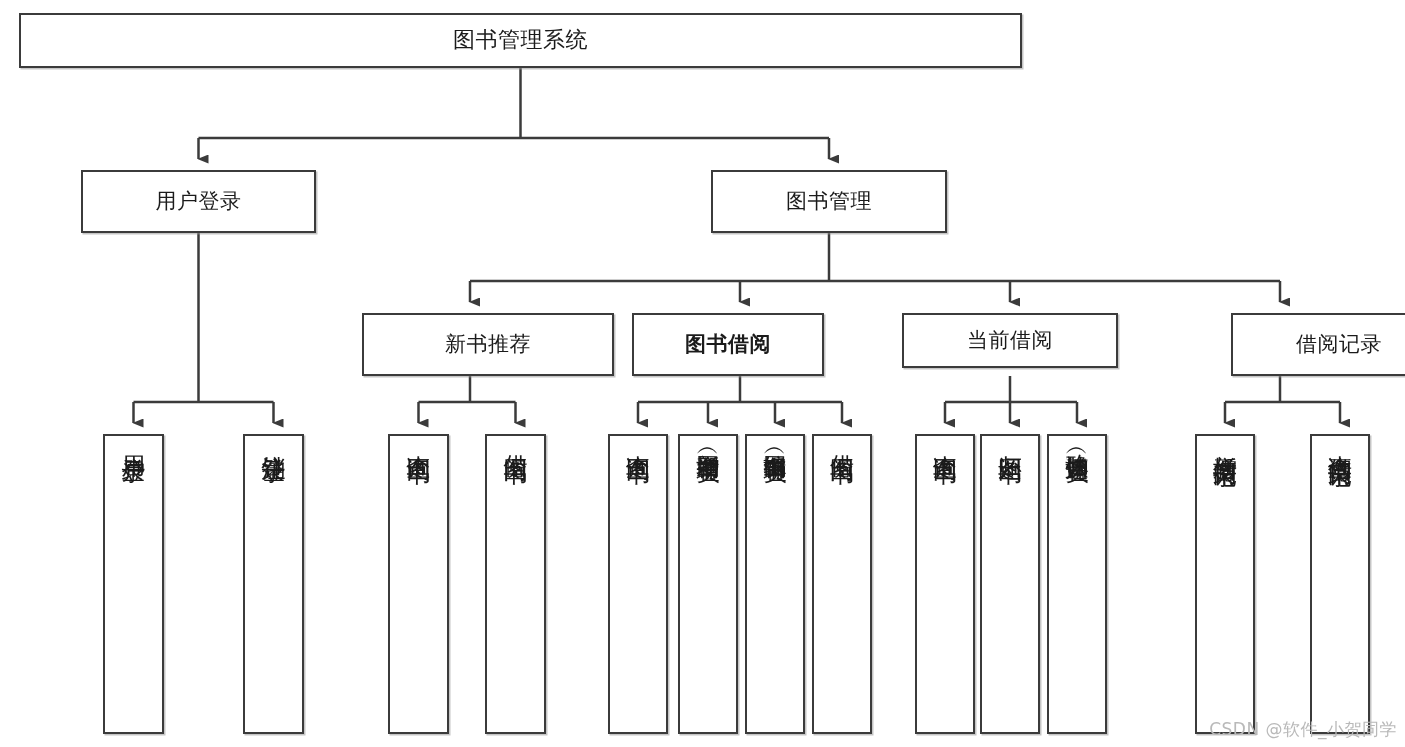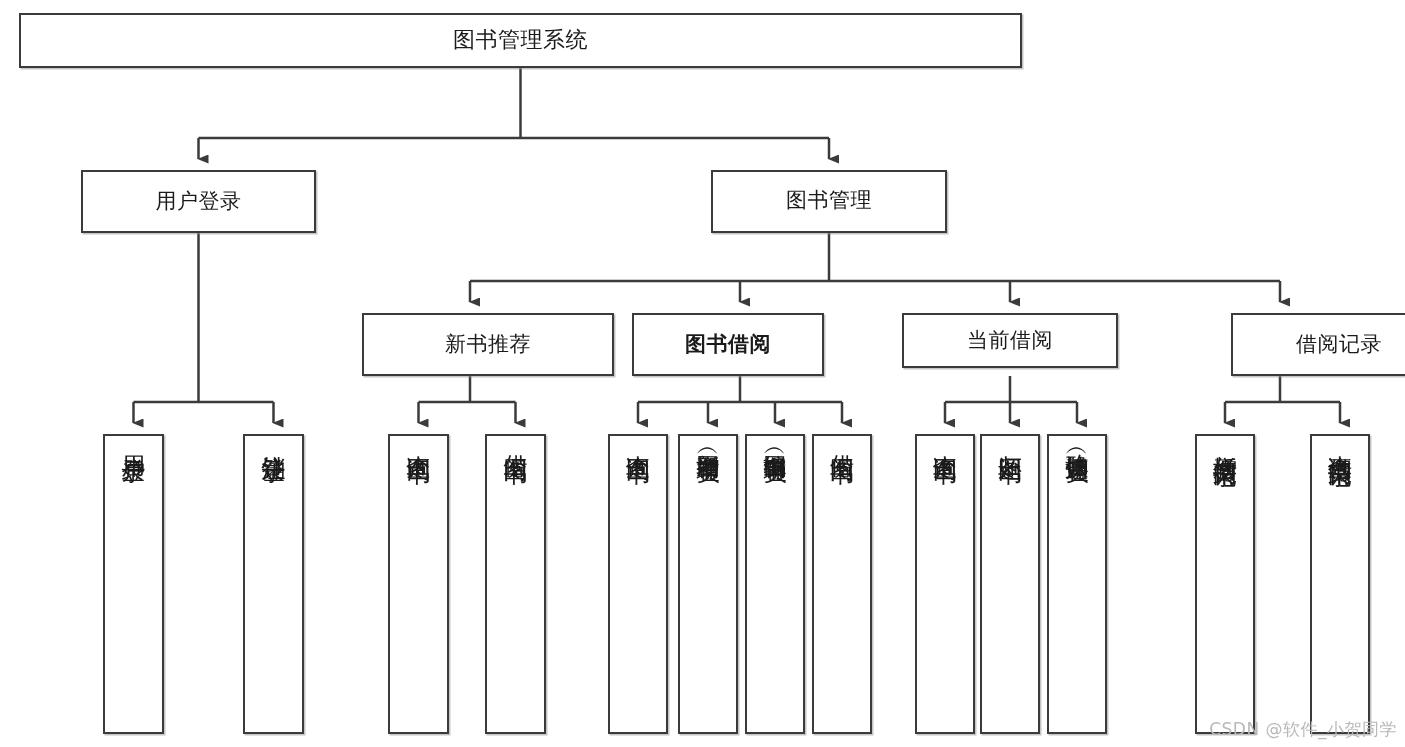--- a/index.html
+++ b/index.html
@@ -127,21 +127,21 @@
         <path d="M 1340 402 L 1340 423" marker-end="url(#arrowhead)"></path>
       </g>
   </svg>
   <div id="nodes-layer">
       <div class="node horiz root" style="left: 19px; top: 13px; width: 1003px; height: 55px;">
         <span class="lbl">图书管理系统</span>
       </div>
       <div class="node horiz" style="left: 81px; top: 170px; width: 235px; height: 63px;">
         <span class="lbl">用户登录</span>
       </div>
-      <div class="node horiz" style="left: 711px; top: 170px; width: 236px; height: 63px; font-family: Liberation Mono, monospace;">
+      <div class="node horiz" style="left: 711px; top: 170px; width: 236px; height: 63px;">
         <span class="lbl">图书管理</span>
       </div>
       <div class="node horiz" style="left: 362px; top: 313px; width: 252px; height: 63px;">
         <span class="lbl">新书推荐</span>
       </div>
       <div class="node horiz" style="left: 632px; top: 313px; width: 192px; height: 63px; font-weight: bold;">
         <span class="lbl">图书借阅</span>
       </div>
       <div class="node horiz" style="left: 902px; top: 313px; width: 216px; height: 55px;">
         <span class="lbl">当前借阅</span>

